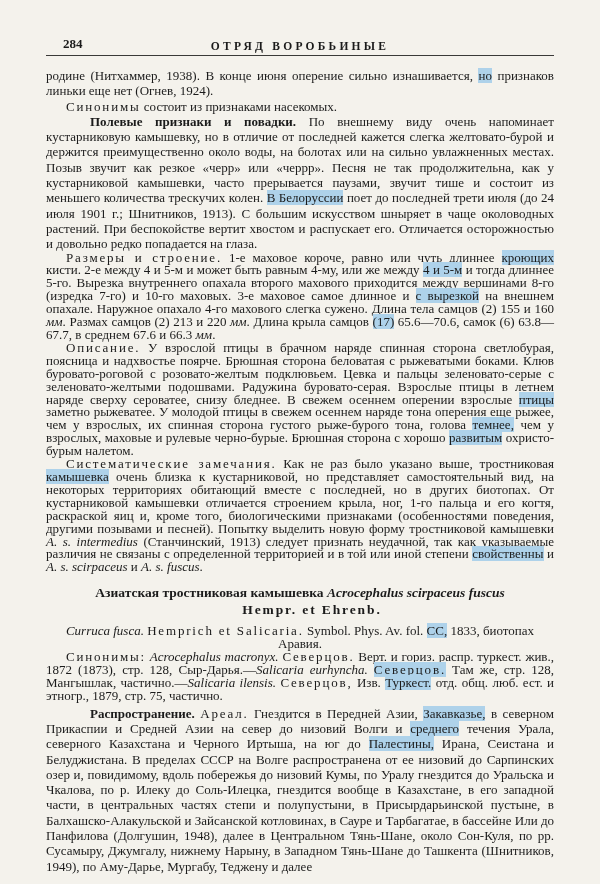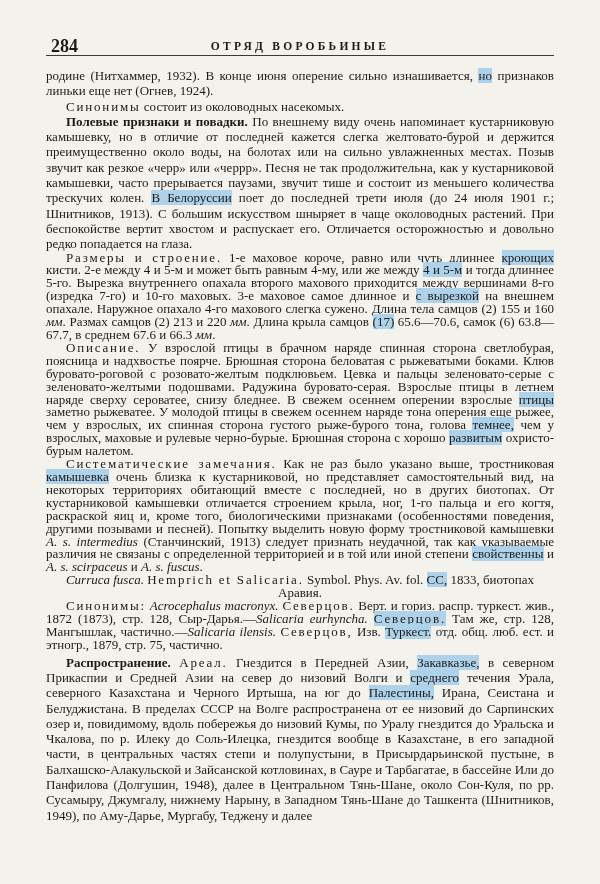--- a/index.html
+++ b/index.html
@@ -10,61 +10,62 @@
   html,body{margin:0;padding:0;}
   body{
     width:600px;height:884px;overflow:hidden;
     background:var(--paper);
     color:var(--ink);
     font-family:"Liberation Serif","DejaVu Serif",serif;
   }
   .page{padding:36px 46px 0 46px;}
   .header{position:relative;text-align:center;height:16px;}
   .pagenum{
-    position:absolute;left:5px;top:0;
-    font-weight:bold;font-size:18px;
+    position:absolute;left:17px;top:0;
+    font-weight:bold;font-size:13px;
   }
   .running{
     font-weight:bold;font-size:11.5px;letter-spacing:0.28em;
   }
   .rule{border-bottom:1px solid #3a3a38;margin-top:3px;margin-bottom:12px;}
   .para{
     margin:0;
     text-align:justify;
     font-size:13px;line-height:15.3px;
     hyphens:auto;
   }
   .para.small{font-size:13px;line-height:12.9px;}
   .para.indent{text-indent:20px;}
   .para.heading{
     text-align:center;text-indent:0;
     font-size:13.5px;line-height:16.5px;
     margin:11px 14px 7px 14px;
   }
   .para.center{text-align:center;text-indent:0;}
   .para.gap-after{margin-bottom:3px;}
-  .b{font-weight:bold;}
+  .b{font-weight:bold;margin-left:24px;}
   .i{font-style:italic;}
   .bi{font-weight:bold;font-style:italic;}
   .sp{letter-spacing:0.14em;}
   .hl{background:var(--highlight);}
 </style>
 </head>
 <body>
 
 <div class="page">
   <div class="header">
     <span class="pagenum">284</span>
     <span class="running">ОТРЯД ВОРОБЬИНЫЕ</span>
   </div>
   <div class="rule"></div>
   <div>
-      <p class="para"><span>родине (Нитхаммер, 1932). В конце июня оперение сильно изнашивается, </span><span class="hl">но</span><span> признаков линьки еще нет (Огнев, 1924).</span></p>
-      <p class="para indent"><span class="sp">Синонимы</span><span> состоит из околоводных насекомых.</span></p>
+      <p class="para"><span>родине (Нитхаммер, 1938). В конце июня оперение сильно изнашивается, </span><span class="hl">но</span><span> признаков линьки еще нет (Огнев, 1924).</span></p>
+      <p class="para indent"><span class="sp">Синонимы</span><span> состоит из признаками насекомых.</span></p>
       <p class="para indent"><span class="b">Полевые признаки и повадки.</span><span> По внешнему виду очень напоминает кустарниковую камышевку, но в отличие от последней кажется слегка желтовато-бурой и держится преимущественно около воды, на болотах или на сильно увлажненных местах. Позыв звучит как резкое «черр» или «черрр». Песня не так продолжительна, как у кустарниковой камышевки, часто прерывается паузами, звучит тише и состоит из меньшего количества трескучих колен. </span><span class="hl">В Белоруссии</span><span> поет до последней трети июля (до 24 июля 1901 г.; Шнитников, 1913). С большим искусством шныряет в чаще околоводных растений. При беспокойстве вертит хвостом и распускает его. Отличается осторожностью и довольно редко попадается на глаза.</span></p>
       <p class="para small indent"><span class="sp">Размеры и строение.</span><span> 1-е маховое короче, равно или чуть длиннее </span><span class="hl">кроющих</span><span> кисти. 2-е между 4 и 5-м и может быть равным 4-му, или же между </span><span class="hl">4 и 5-м</span><span> и тогда длиннее 5-го. Вырезка внутреннего опахала второго махового приходится между вершинами 8-го (изредка 7-го) и 10-го маховых. 3-е маховое самое длинное и </span><span class="hl">с вырезкой</span><span> на внешнем опахале. Наружное опахало 4-го махового слегка сужено. Длина тела самцов (2) 155 и 160 </span><span class="i">мм</span><span>. Размах самцов (2) 213 и 220 </span><span class="i">мм</span><span>. Длина крыла самцов </span><span class="hl">(17)</span><span> 65.6—70.6, самок (6) 63.8—67.7, в среднем 67.6 и 66.3 </span><span class="i">мм</span><span>.</span></p>
       <p class="para small indent"><span class="sp">Описание.</span><span> У взрослой птицы в брачном наряде спинная сторона светлобурая, поясница и надхвостье поярче. Брюшная сторона беловатая с рыжеватыми боками. Клюв буровато-роговой с розовато-желтым подклювьем. Цевка и пальцы зеленовато-серые с зеленовато-желтыми подошвами. Радужина буровато-серая. Взрослые птицы в летнем наряде сверху сероватее, снизу бледнее. В свежем осеннем оперении взрослые </span><span class="hl">птицы</span><span> заметно рыжеватее. У молодой птицы в свежем осеннем наряде тона оперения еще рыжее, чем у взрослых, их спинная сторона густого рыже-бурого тона, голова </span><span class="hl">темнее,</span><span> чем у взрослых, маховые и рулевые черно-бурые. Брюшная сторона с хорошо </span><span class="hl">развитым</span><span> охристо-бурым налетом.</span></p>
       <p class="para small indent"><span class="sp">Систематические замечания.</span><span> Как не раз было указано выше, тростниковая </span><span class="hl">камышевка</span><span> очень близка к кустарниковой, но представляет самостоятельный вид, на некоторых территориях обитающий вместе с последней, но в других биотопах. От кустарниковой камышевки отличается строением крыла, ног, 1-го пальца и его когтя, раскраской яиц и, кроме того, биологическими признаками (особенностями поведения, другими позывами и песней). Попытку выделить новую форму тростниковой камышевки </span><span class="i">A. s. intermedius</span><span> (Станчинский, 1913) следует признать неудачной, так как указываемые различия не связаны с определенной территорией и в той или иной степени </span><span class="hl">свойственны</span><span> и </span><span class="i">A. s. scirpaceus</span><span> и </span><span class="i">A. s. fuscus</span><span>.</span></p>
+      <p class="para heading"><span class="b">Азиатская тростниковая камышевка </span><span class="bi">Acrocephalus scirpaceus fuscus</span><span class="b"> </span><span class="b sp">Hempr. et Ehrenb.</span></p>
       <p class="para small center"><span class="i">Curruca fusca.</span><span> </span><span class="sp">Hemprich et Salicaria.</span><span> Symbol. Phys. Av. fol. </span><span class="hl">CC,</span><span> 1833, биотопах Аравия.</span></p>
       <p class="para small indent gap-after"><span class="sp">Синонимы:</span><span> </span><span class="i">Acrocephalus macronyx.</span><span> </span><span class="sp">Северцов.</span><span> Верт. и гориз. распр. туркест. жив., 1872 (1873), стр. 128, Сыр-Дарья.—</span><span class="i">Salicaria eurhyncha.</span><span> </span><span class="sp hl">Северцов.</span><span> Там же, стр. 128, Мангышлак, частично.—</span><span class="i">Salicaria ilensis.</span><span> </span><span class="sp">Северцов,</span><span> Изв. </span><span class="hl">Туркест.</span><span> отд. общ. люб. ест. и этногр., 1879, стр. 75, частично.</span></p>
       <p class="para indent"><span class="b">Распространение.</span><span> </span><span class="sp">Ареал.</span><span> Гнездится в Передней Азии, </span><span class="hl">Закавказье,</span><span> в северном Прикаспии и Средней Азии на север до низовий Волги и </span><span class="hl">среднего</span><span> течения Урала, северного Казахстана и Черного Иртыша, на юг до </span><span class="hl">Палестины,</span><span> Ирана, Сеистана и Белуджистана. В пределах СССР на Волге распространена от ее низовий до Сарпинских озер и, повидимому, вдоль побережья до низовий Кумы, по Уралу гнездится до Уральска и Чкалова, по р. Илеку до Соль-Илецка, гнездится вообще в Казахстане, в его западной части, в центральных частях степи и полупустыни, в Присырдарьинской пустыне, в Балхашско-Алакульской и Зайсанской котловинах, в Сауре и Тарбагатае, в бассейне Или до Панфилова (Долгушин, 1948), далее в Центральном Тянь-Шане, около Сон-Куля, по рр. Сусамыру, Джумгалу, нижнему Нарыну, в Западном Тянь-Шане до Ташкента (Шнитников, 1949), по Аму-Дарье, Мургабу, Теджену и далее</span></p>
     </div>
 </div>
 
 </body></html>

